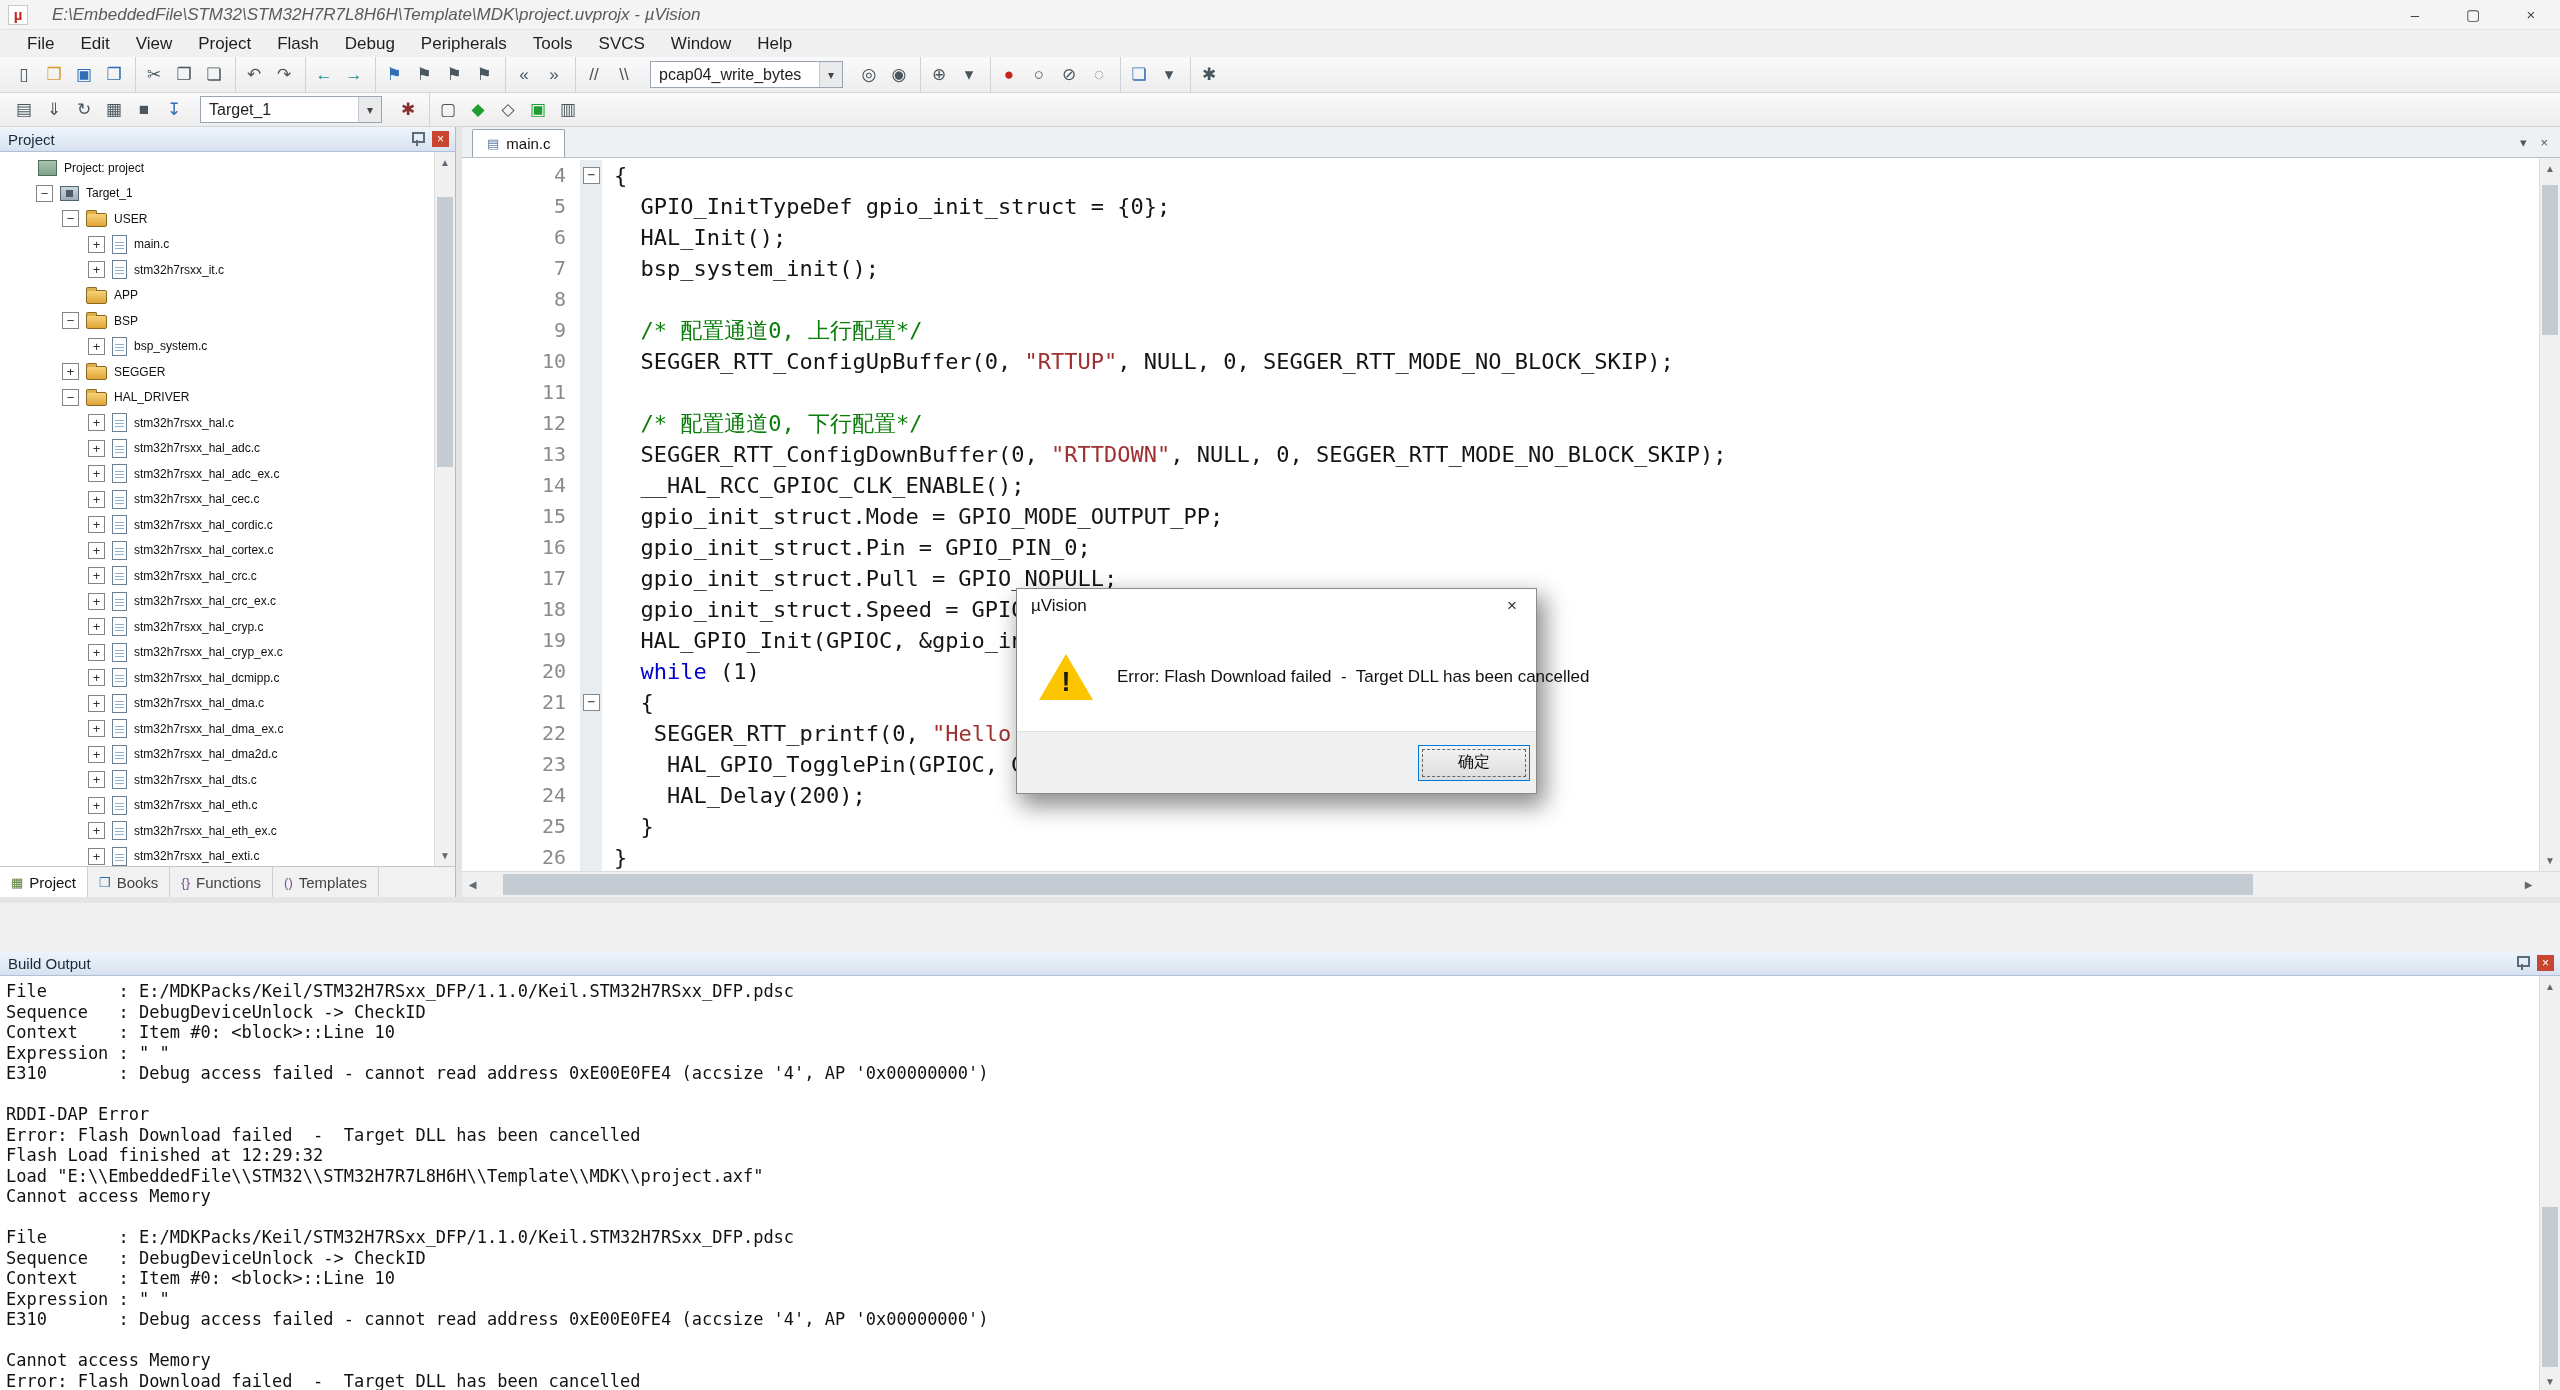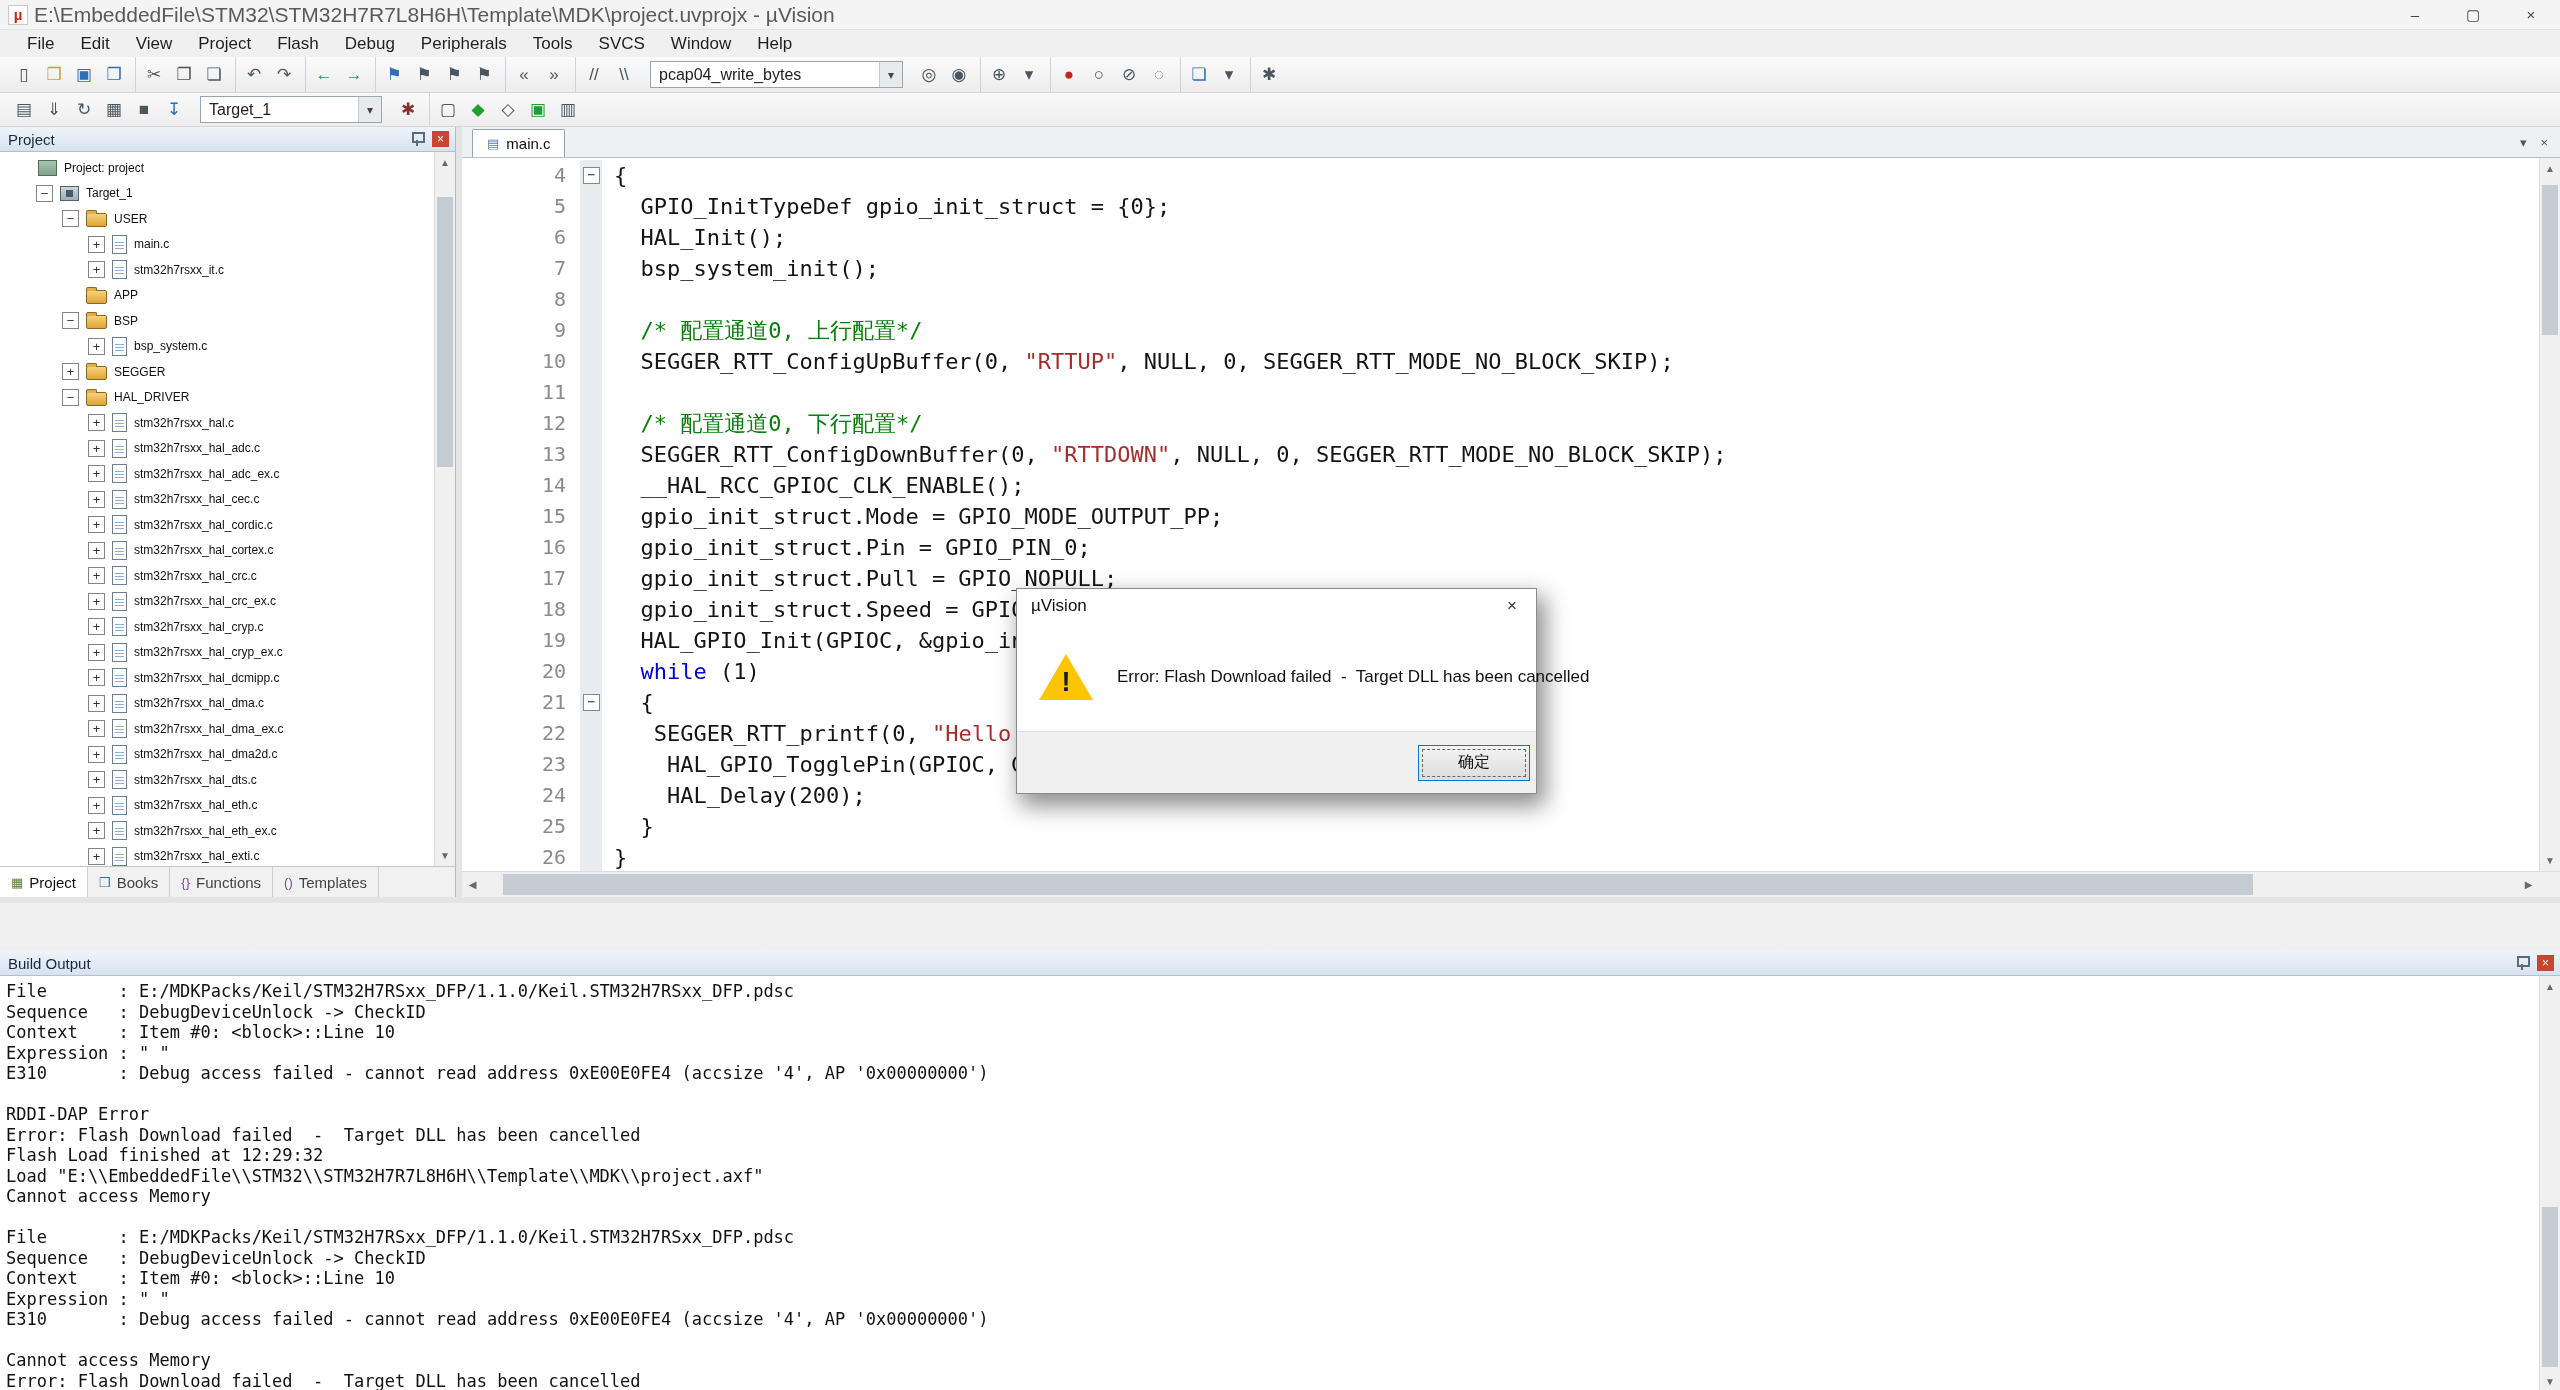--- a/index.html
+++ b/index.html
@@ -3,42 +3,42 @@
 <meta charset="utf-8">
 <style>
   *{margin:0;padding:0;box-sizing:border-box;}
   html,body{width:2560px;height:1390px;overflow:hidden;}
   body{font-family:"Liberation Sans",sans-serif;font-size:18px;color:#222;background:#f0f0f0;}
   .app{position:absolute;inset:0;display:flex;flex-direction:column;background:#f0f0f0;}
 
   
   .titlebar{height:30px;background:#f4f4f4;display:flex;align-items:center;padding-left:8px;border-bottom:1px solid #e2e2e2;flex:none;}
   .app-ico{width:20px;height:20px;background:#fff;border:1px solid #c9c9c9;color:#c4261d;font-weight:bold;font-size:15px;display:flex;align-items:center;justify-content:center;flex:none;}
-  .wtitle{margin-left:6px;font-size:21px;color:#5a5a5a;flex:1;white-space:nowrap;overflow:hidden;}
+  .wtitle{margin-left:24px;font-size:17px;color:#5a5a5a;flex:1;white-space:nowrap;overflow:hidden;font-style:italic;}
   .winbtns{display:flex;height:100%;}
   .winbtn{width:58px;height:100%;display:flex;align-items:center;justify-content:center;font-size:15px;color:#444;}
 
   
   .menubar{height:27px;display:flex;align-items:flex-start;background:#f0f0f0;flex:none;padding-left:14px;}
   .menu-item{padding:0 13px;font-size:17px;color:#1f1f1f;height:100%;display:flex;align-items:center;}
 
   
   .toolbar{display:flex;align-items:center;background:linear-gradient(#fafafa,#ededed);border-bottom:1px solid #d5d5d5;flex:none;padding:0 6px;}
   .tb1{height:36px;}
   .tb2{height:34px;}
   .tbgs{display:flex;align-items:center;height:100%;}
   .tbg{display:flex;align-items:center;padding:0 3px;height:100%;}
   .tbg + .tbg{border-left:1px solid #cdd3d8;margin-left:3px;}
   .tb-ico{width:30px;height:26px;display:flex;align-items:center;justify-content:center;font-size:17px;color:#49565e;}
   .tb-ico.red{color:#c4261d}.tb-ico.green{color:#1f9e32}.tb-ico.blue{color:#2f6db5}
   .tb-ico.yellow{color:#d79b2e}.tb-ico.teal{color:#1f8a8a}.tb-ico.maroon{color:#8a2f2f}
   .combo{height:27px;background:#fff;border:1px solid #9aa5b1;display:flex;align-items:center;margin:0 8px;}
   .combo-val{flex:1;padding-left:8px;font-size:16px;color:#222;white-space:nowrap;overflow:hidden;}
   .combo-arrow{width:23px;height:100%;background:#e8eaec;border-left:1px solid #c3c9cf;display:flex;align-items:center;justify-content:center;font-size:12px;color:#444;}
-  .combo-fn{width:253px;}
+  .combo-fn{width:193px;}
   .combo-target{width:182px;}
 
   
   .main{height:770px;display:flex;flex:none;background:#e9e9e9;}
   .vsplit{width:6px;background:#e4e4e4;flex:none;}
 
   
   .project-panel{width:456px;flex:none;display:flex;flex-direction:column;background:#fff;border-right:1px solid #b9b9b9;}
   .panel-head{height:25px;flex:none;background:linear-gradient(#eff4fa,#d7e2f0);border-bottom:1px solid #aebfd6;display:flex;align-items:center;padding:0 6px 0 8px;}
   .panel-head .ph-title{font-size:15px;color:#17293c;flex:1;}

